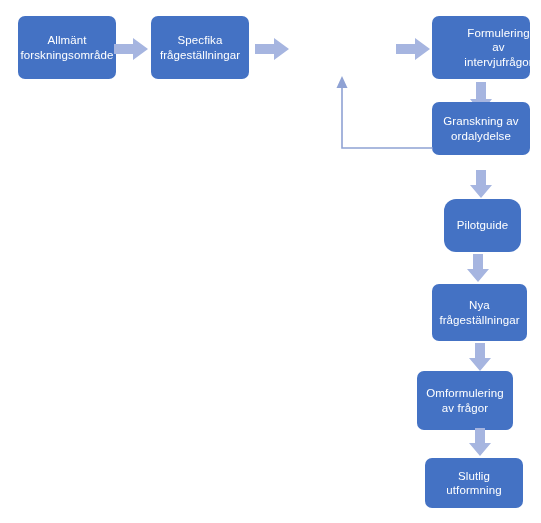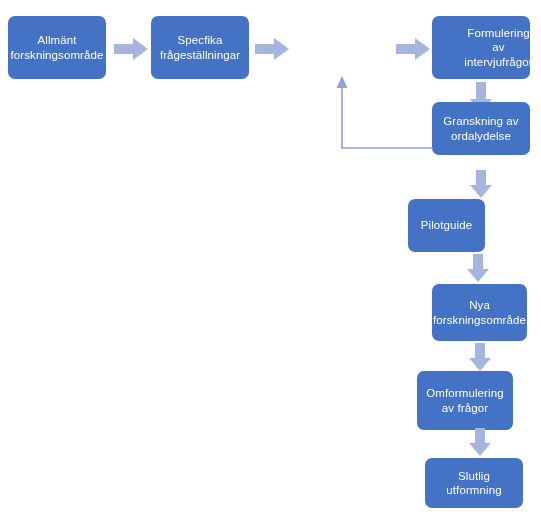--- a/index.html
+++ b/index.html
@@ -41,21 +41,21 @@
   }
   .arrow svg { display: block; }
   .loop { position: absolute; }
   .loop svg { display: block; overflow: visible; }
 </style>
 </head>
 <body>
 
 <div id="canvas">
 
-  <div class="node" style="left:8px; top:16px; width:98px; height:63px;">
+  <div class="node" style="left:18px; top:16px; width:98px; height:63px;">
     <span class="node-label">Allmänt
 forskningsområde</span>
   </div>
 
   <div class="arrow" style="left:114px; top:38px; width:34px; height:22px;">
     <svg width="34" height="22" viewBox="0 0 34 22">
       <polygon points="0,6 19,6 19,0 34,11 19,22 19,16 0,16" fill="#A6B5E0"></polygon>
     </svg>
   </div>
 
@@ -92,33 +92,33 @@
     <span class="node-label">Granskning av
 ordalydelse</span>
   </div>
 
   <div class="arrow" style="left:470px; top:170px; width:22px; height:28px;">
     <svg width="22" height="28" viewBox="0 0 22 28">
       <polygon points="6,0 16,0 16,15 22,15 11,28 0,15 6,15" fill="#A6B5E0"></polygon>
     </svg>
   </div>
 
-  <div class="node" style="left:408px; top:199px; width:77px; height:53px;">
+  <div class="node" style="left:444px; top:199px; width:77px; height:53px;border-radius:12px;">
     <span class="node-label">Pilotguide</span>
   </div>
 
   <div class="arrow" style="left:467px; top:254px; width:22px; height:28px;">
     <svg width="22" height="28" viewBox="0 0 22 28">
       <polygon points="6,0 16,0 16,15 22,15 11,28 0,15 6,15" fill="#A6B5E0"></polygon>
     </svg>
   </div>
 
   <div class="node" style="left:432px; top:284px; width:95px; height:57px;">
     <span class="node-label">Nya
-forskningsområde</span>
+frågeställningar</span>
   </div>
 
   <div class="arrow" style="left:469px; top:343px; width:22px; height:28px;">
     <svg width="22" height="28" viewBox="0 0 22 28">
       <polygon points="6,0 16,0 16,15 22,15 11,28 0,15 6,15" fill="#A6B5E0"></polygon>
     </svg>
   </div>
 
   <div class="node" style="left:417px; top:371px; width:96px; height:59px;align-items:center;">
     <span class="node-label">Omformulering

